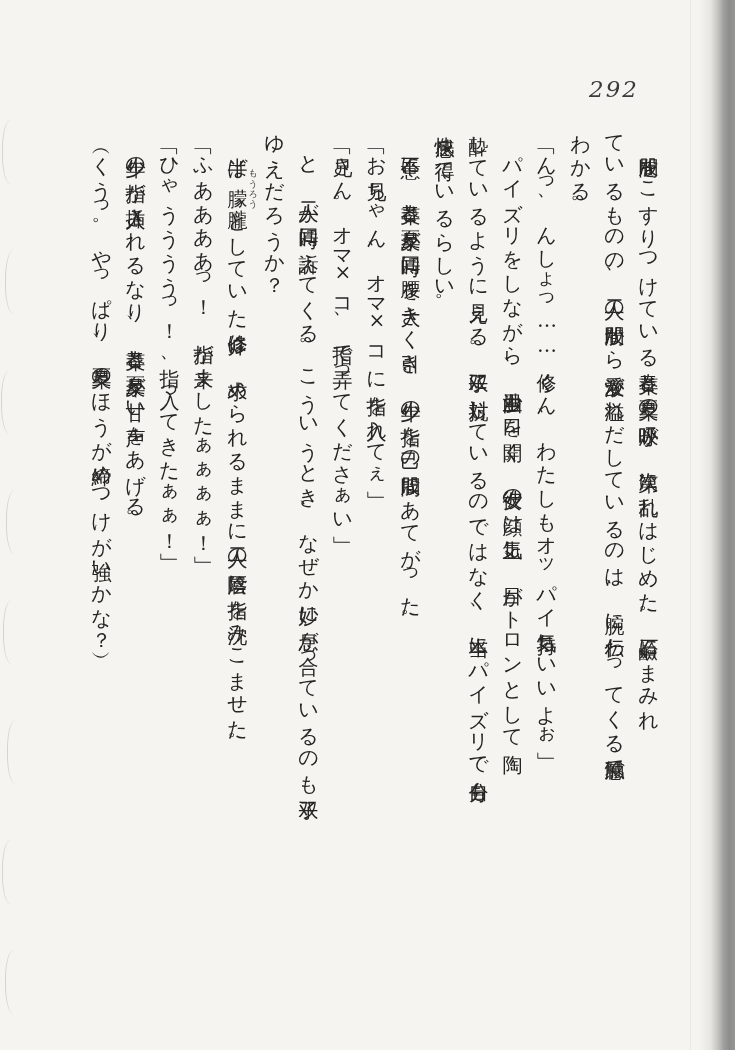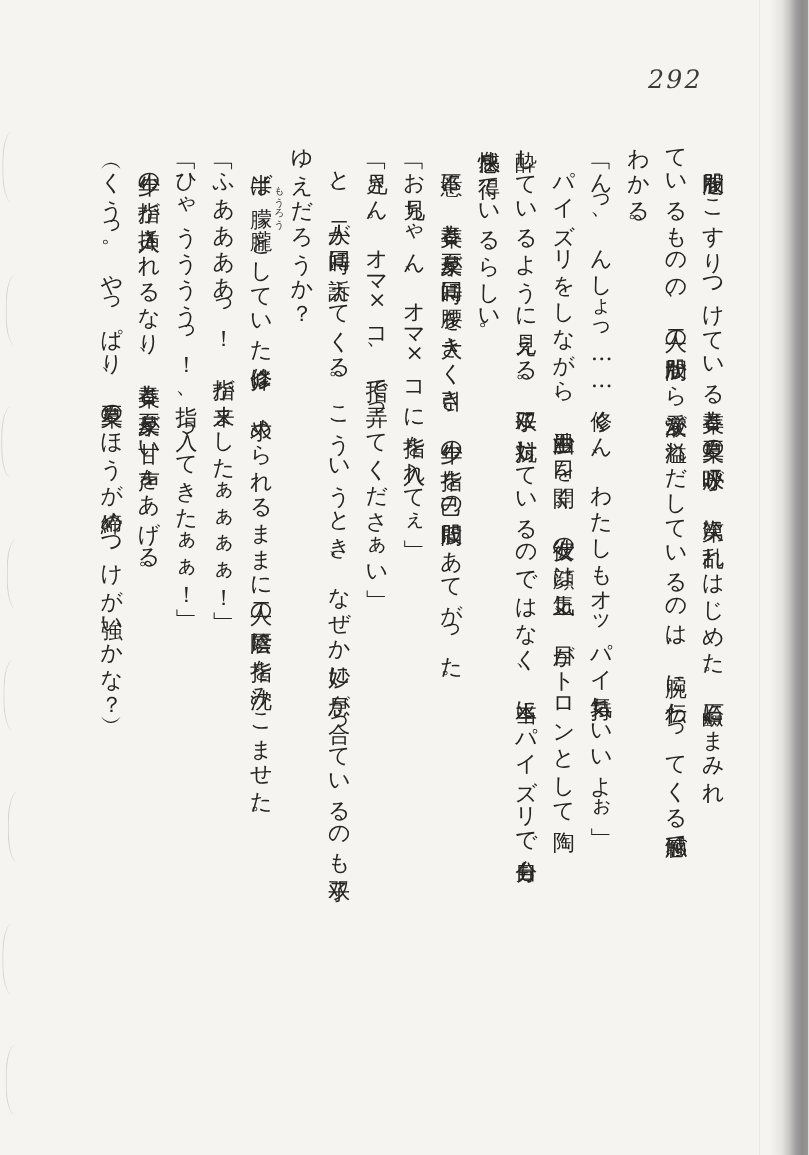--- a/index.html
+++ b/index.html
@@ -13,21 +13,21 @@
     overflow: hidden;
     background: #f5f4f0;
     font-family: "DejaVu Serif", "Liberation Serif", serif;
   }
   .page {
     position: absolute;
     inset: 0;
   }
   .page-number {
     position: absolute;
-    top: 60px;
+    top: 76px;
     left: 589px;
     font-size: 23px;
     letter-spacing: 2px;
     color: #3b3b3b;
     font-style: italic;
   }
   .text-block {
     position: absolute;
     top: 121px;
     right: 69px;

